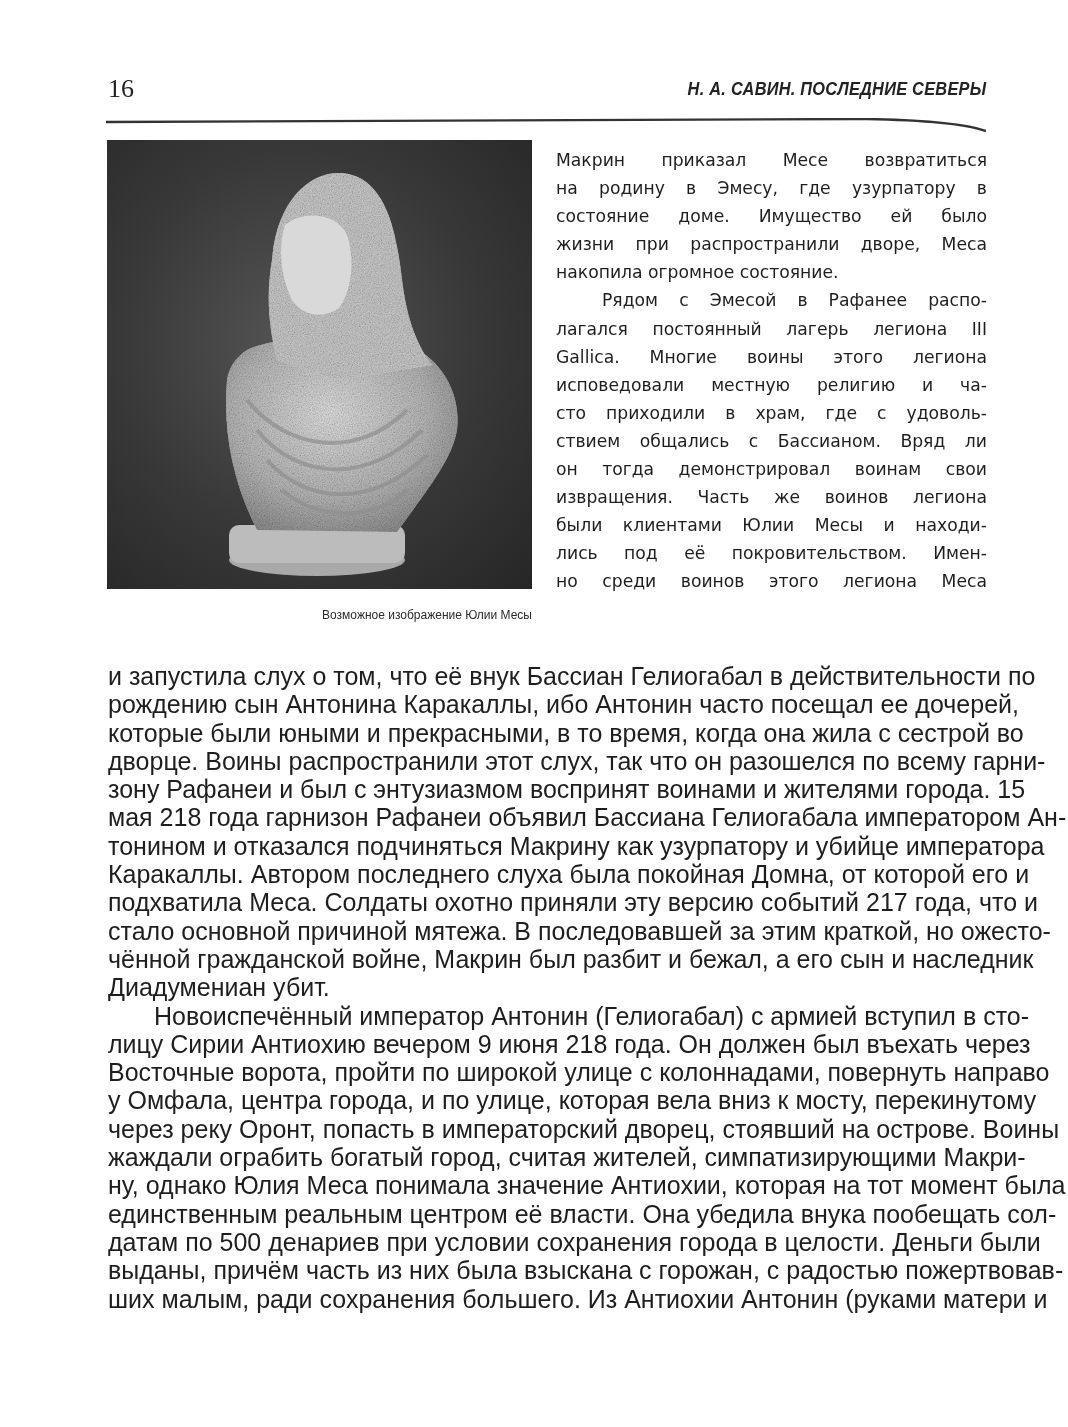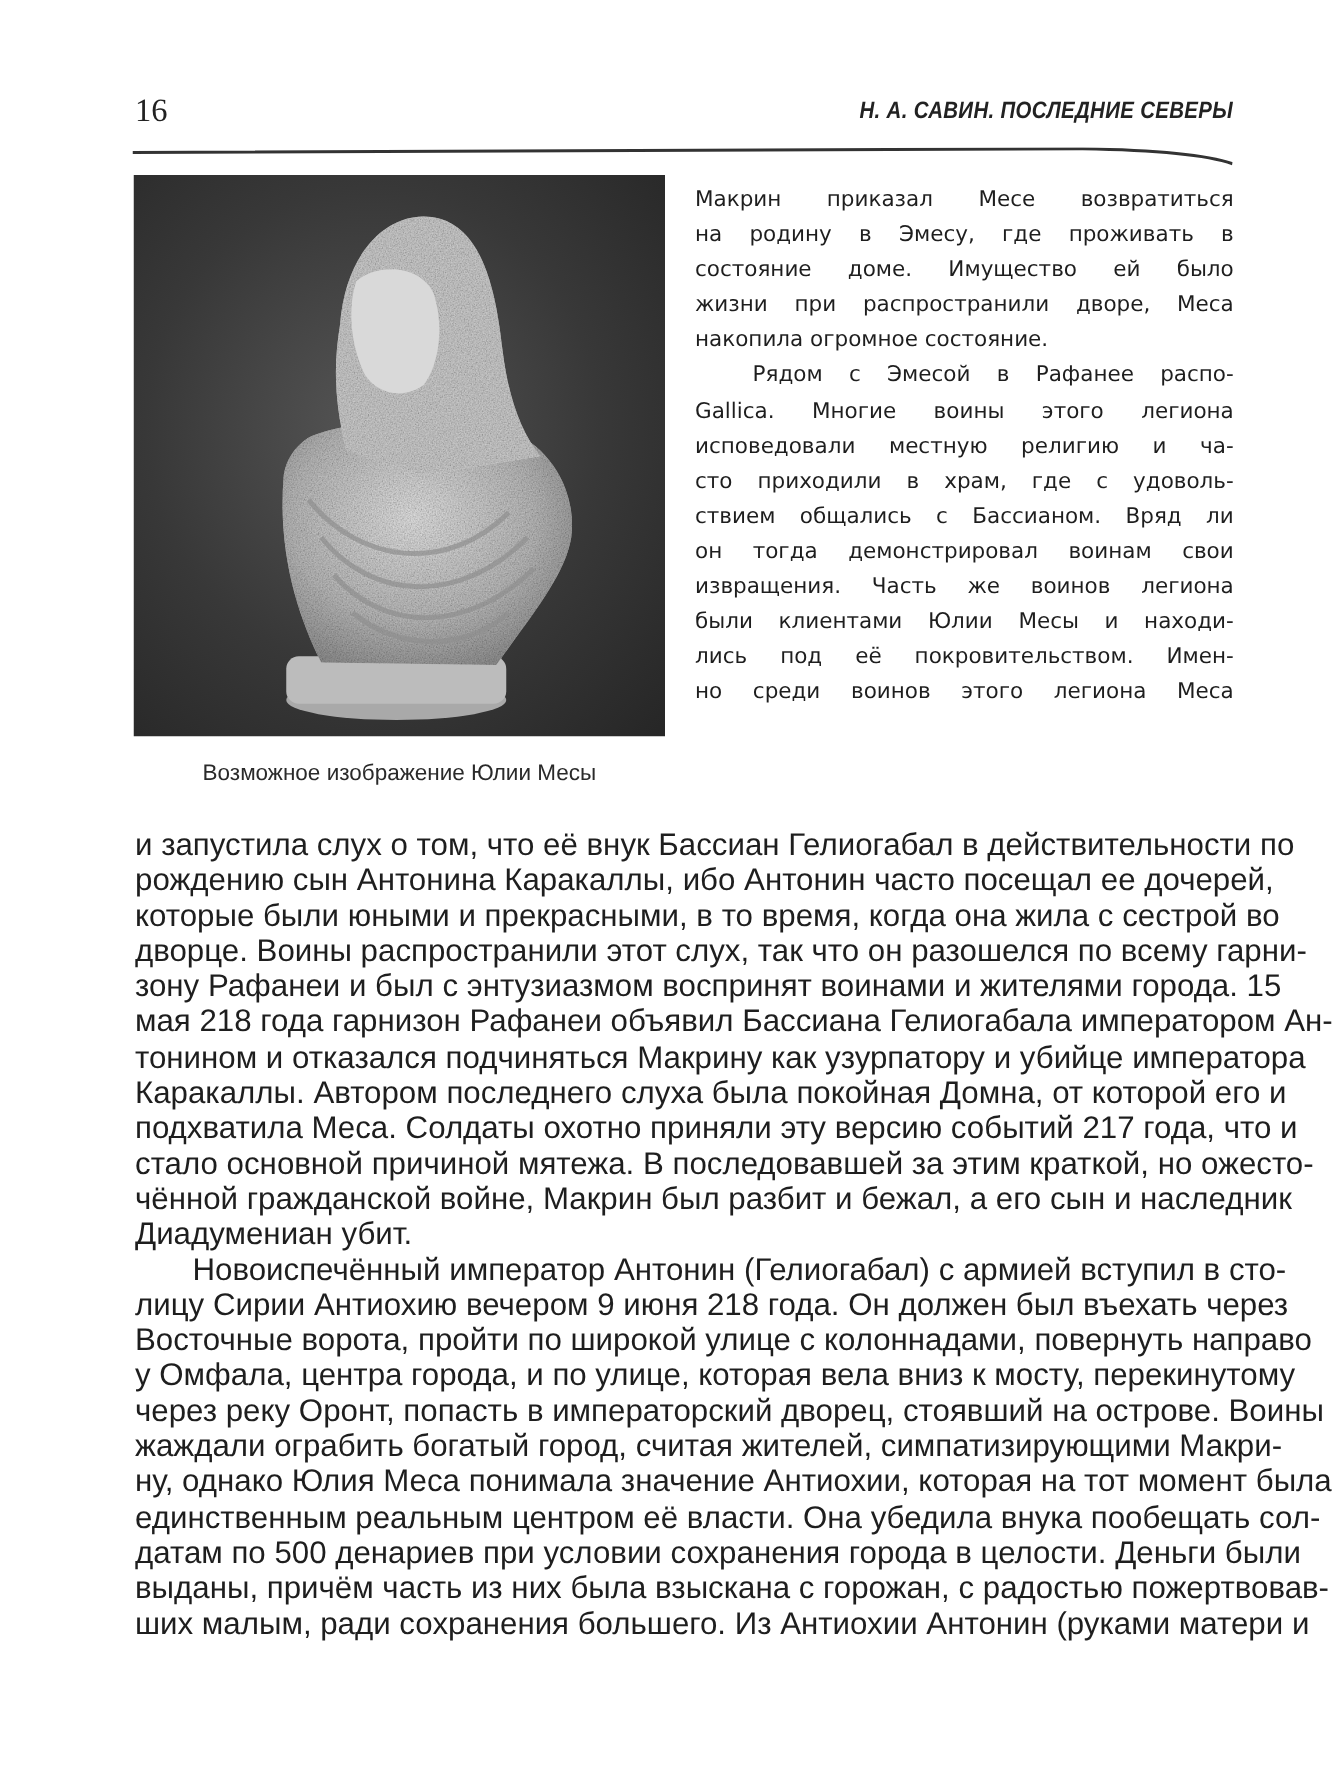--- a/index.html
+++ b/index.html
@@ -17,22 +17,22 @@
     .head-rule {
       position: absolute; left: 106px; top: 118px; width: 880px; height: 16px;
     }
     .figure {
       position: absolute; left: 107px; top: 140px; width: 425px; height: 449px;
       background: radial-gradient(ellipse at 45% 45%, #555 0%, #383838 55%, #262626 100%);
       overflow: hidden;
     }
     .figure svg { display: block; }
     .caption {
-      position: absolute; left: 107px; top: 608px; width: 425px; text-align: center;
-      font-family: "Liberation Sans", sans-serif; font-size: 18px; color: #2a2a2a;
+      position: absolute; left: 107px; top: 608px; width: 425px; text-align: right;
+      font-family: "Liberation Sans", sans-serif; font-size: 12px; color: #2a2a2a;
     }
     .col-text {
       position: absolute; left: 556px; top: 146px; width: 431px;
       font-family: "DejaVu Sans", sans-serif; font-size: 17.2px; line-height: 28.1px;
       color: #1e1e1e;
     }
     .full-text {
       position: absolute; left: 108px; top: 662px; width: 880px;
       font-family: "Liberation Sans", sans-serif; font-size: 25px; line-height: 28.3px;
       color: #1e1e1e;
@@ -83,25 +83,26 @@
       <path d="M160 320 C 200 365, 265 368, 320 315"></path>
       <path d="M175 350 C 210 380, 265 382, 300 350"></path>
     </g>
   </svg>
 </div>
 
 <div class="caption">Возможное изображение Юлии Месы</div>
 
 <div class="col-text">
   <span class="line">Макрин приказал Месе возвратиться</span>
-  <span class="line">на родину в Эмесу, где проживать в</span>
+  <span class="line">на родину в Эмесу, где узурпатору в</span>
   <span class="line">состояние доме. Имущество ей было</span>
   <span class="line">жизни при распространили дворе, Меса</span>
   <span class="line last">накопила огромное состояние.</span>
   <span class="line indent">Рядом с Эмесой в Рафанее распо-</span>
+  <span class="line">лагался постоянный лагерь легиона III</span>
   <span class="line">Gallica. Многие воины этого легиона</span>
   <span class="line">исповедовали местную религию и ча-</span>
   <span class="line">сто приходили в храм, где с удоволь-</span>
   <span class="line">ствием общались с Бассианом. Вряд ли</span>
   <span class="line">он тогда демонстрировал воинам свои</span>
   <span class="line">извращения. Часть же воинов легиона</span>
   <span class="line">были клиентами Юлии Месы и находи-</span>
   <span class="line">лись под её покровительством. Имен-</span>
   <span class="line">но среди воинов этого легиона Меса</span>
 </div>

